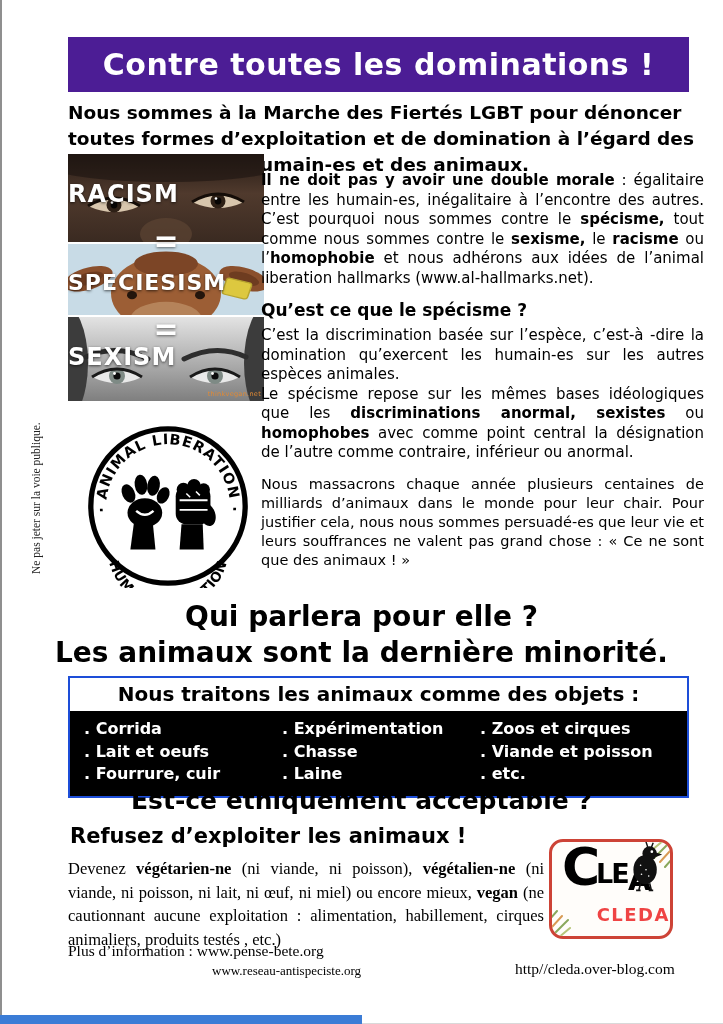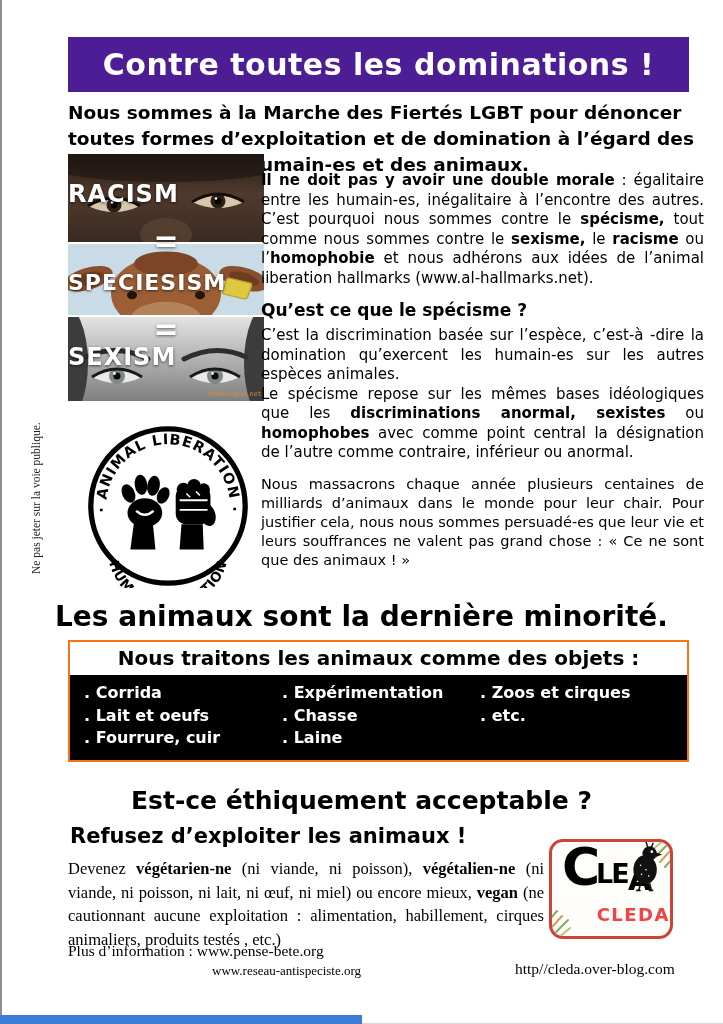--- a/index.html
+++ b/index.html
@@ -52,21 +52,21 @@
   .right-col{position:absolute;left:261px;top:171px;width:443px;}
   .right-col p{margin:0 0 10px 0;font-size:15px;line-height:19.5px;text-align:justify;}
   .right-col .qhead{font-weight:bold;font-size:17px;margin:12px 0 6px 0;}
   .right-col .small{font-size:14.5px;line-height:19px;margin-top:12px;}
   b{font-weight:bold;}
 
   
   .minority{position:absolute;left:0;top:599px;width:723px;text-align:center;font-weight:bold;font-size:28px;line-height:36px;}
 
   
-  .objects-box{position:absolute;left:68px;top:640px;width:617px;border:2px solid #f97316;}
+  .objects-box{position:absolute;left:68px;top:676px;width:617px;border:2px solid #1d4ed8;}
   .objects-title{height:33px;line-height:33px;text-align:center;font-weight:bold;font-size:20px;background:#fff;}
   .objects-black{background:#000;color:#fff;display:flex;padding:7px 9px 10px 14px;}
   .objects-col{flex:1;}
   .objects-col div{font-weight:bold;font-size:16px;line-height:22.5px;white-space:nowrap;}
 
   
   .ethical{position:absolute;left:0;top:786px;width:723px;text-align:center;font-weight:bold;font-size:25px;}
   .refuse{position:absolute;left:70px;top:824px;font-weight:bold;font-size:21px;}
 
   
@@ -232,39 +232,40 @@
 
 <div class="right-col">
   <p><b>Il ne doit pas y avoir une double morale</b><span> : égalitaire entre les humain-es, inégalitaire à l’encontre des autres. C’est pourquoi nous sommes contre le </span><b>spécisme,</b><span> tout comme nous sommes contre le </span><b>sexisme,</b><span> le </span><b>racisme</b><span> ou l’</span><b>homophobie</b><span> et nous adhérons aux idées de l’animal liberation hallmarks (www.al-hallmarks.net).</span></p>
   <div class="qhead">Qu’est ce que le spécisme ?</div>
   <p style="margin-bottom:0;">C’est la discrimination basée sur l’espèce, c’est-à -dire la domination qu’exercent les humain-es sur les autres espèces animales.</p>
   <p><span>Le spécisme repose sur les mêmes bases idéologiques que les </span><b>discriminations anormal,  sexistes</b><span> ou </span><b>homophobes</b><span>  avec comme point central la désignation de l’autre comme contraire, inférieur ou anormal.</span></p>
   <p class="small">Nous massacrons chaque année plusieurs centaines de milliards d’animaux  dans le monde pour leur chair. Pour justifier cela, nous nous sommes persuadé-es que leur vie et leurs souffrances ne valent pas grand chose : « Ce ne sont que des animaux ! »</p>
 </div>
 
 <div class="minority">
+  <div>Qui parlera pour elle ?</div>
   <div>Les animaux sont la dernière minorité.</div>
-  <div>Qui parlera pour elle ?</div>
 </div>
 
 <div class="objects-box">
   <div class="objects-title">Nous traitons les animaux comme des objets :</div>
   <div class="objects-black">
     <div class="objects-col">
       <div>. Corrida</div>
       <div>. Lait et oeufs</div>
       <div>. Fourrure, cuir</div>
     </div>
     <div class="objects-col">
       <div>. Expérimentation</div>
       <div>. Chasse</div>
       <div>. Laine</div>
     </div>
     <div class="objects-col">
       <div>. Zoos et cirques</div>
+      <div>. Viande et poisson</div>
       <div>. etc.</div>
     </div>
   </div>
 </div>
 
 <div class="ethical">Est-ce éthiquement acceptable ?</div>
 <div class="refuse">Refusez d’exploiter les animaux !</div>
 
 <div class="vegan"><span>Devenez </span><b>végétarien-ne</b><span> (ni viande, ni poisson), </span><b>végétalien-ne</b><span> (ni viande,  ni poisson, ni lait, ni œuf, ni miel) ou encore mieux, </span><b>vegan</b><span> (ne cautionnant aucune exploitation : alimentation, habillement, cirques animaliers, produits testés , etc.)</span></div>
 

